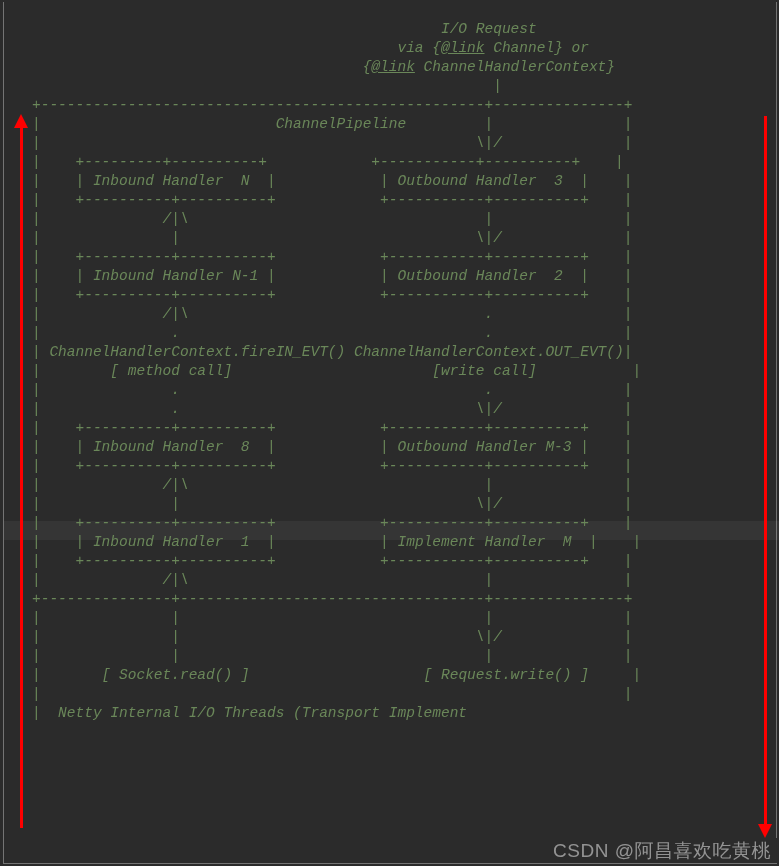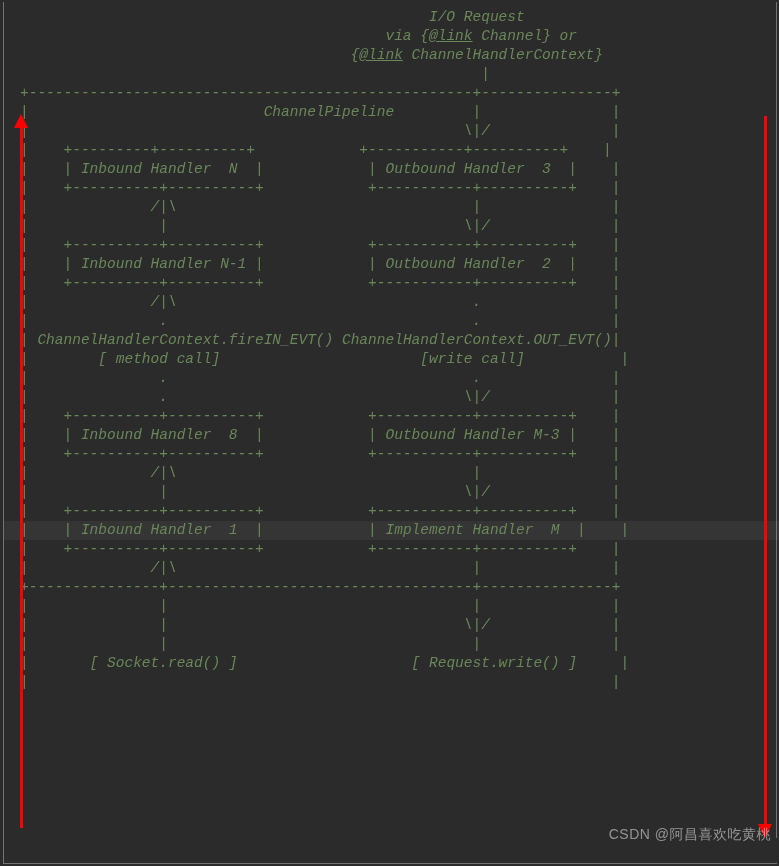--- a/index.html
+++ b/index.html
@@ -18,21 +18,21 @@
     font-family: "Courier New", Courier, monospace;
     font-style: italic;
     font-size: 14.5px;
     line-height: 19px;
     color: #6a8759;
   }
   pre.diagram {
     position: absolute;
     top: 8px;
     left: 20px;
-    margin: 0;
+    margin: 12px;
     white-space: pre;
     font-family: inherit;
     font-style: italic;
     font-size: 14.5px;
     line-height: 19px;
     color: #6a8759;
   }
   .link {
     text-decoration: underline;
   }
@@ -65,24 +65,24 @@
     position: absolute;
     left: 4px;
     right: 0;
     height: 19px;
     background: rgba(255,255,255,0.05);
     pointer-events: none;
   }
   .watermark {
     position: absolute;
     right: 8px;
-    bottom: 22px;
+    bottom: 6px;
     font-family: sans-serif;
     font-style: normal;
-    font-size: 14px;
+    font-size: 19px;
     color: #c8c8c8aa;
     letter-spacing: .5px;
     white-space: nowrap;
   }
   .sideline-l, .sideline-r, .sideline-b {
     position: absolute;
     background: #747474;
   }
   .sideline-l { left: 3px;  top: 2px; bottom: 2px; width: 1px; }
   .sideline-r { right: 2px; top: 2px; bottom: 28px; width: 1px; }
@@ -128,19 +128,20 @@
 |    +----------+----------+            +-----------+----------+    |
 |    <span>| Inbound Handler  1  |</span>            <span>| Implement Handler  M  |</span>    |
 |    +----------+----------+            +-----------+----------+    |
 |              /|\                                  |               |
 +---------------+-----------------------------------+---------------+
 |               |                                   |               |
 |               |                                  \|/              |
 |               |                                   |               |
 |       <span>[ Socket.read() ]</span>                    <span>[ Request.write() ]</span>     |
 |                                                                   |
+<span>|  Netty Internal I/O Threads (Transport Implement</span>
 </pre>
 
   <div class="arrow arrow-up left-arrow"></div>
   <div class="arrow arrow-down right-arrow"></div>
 
   <div class="watermark">CSDN @阿昌喜欢吃黄桃</div>
 </div>
 
 </body></html>

